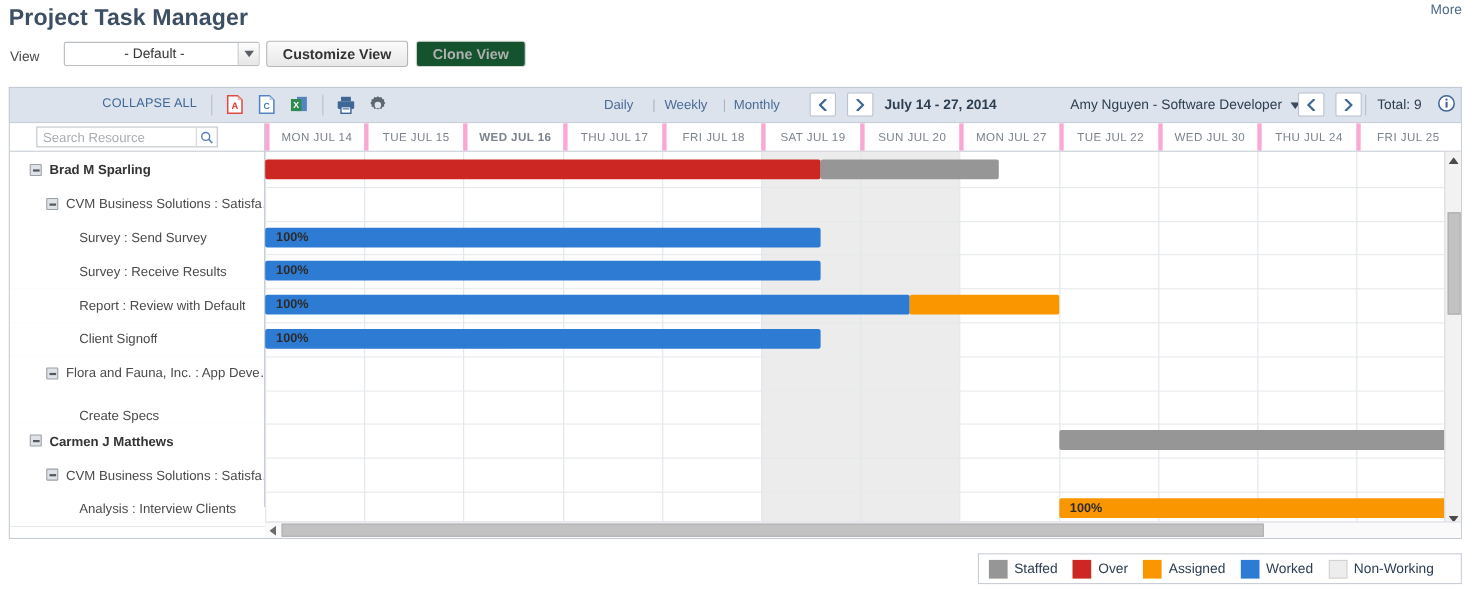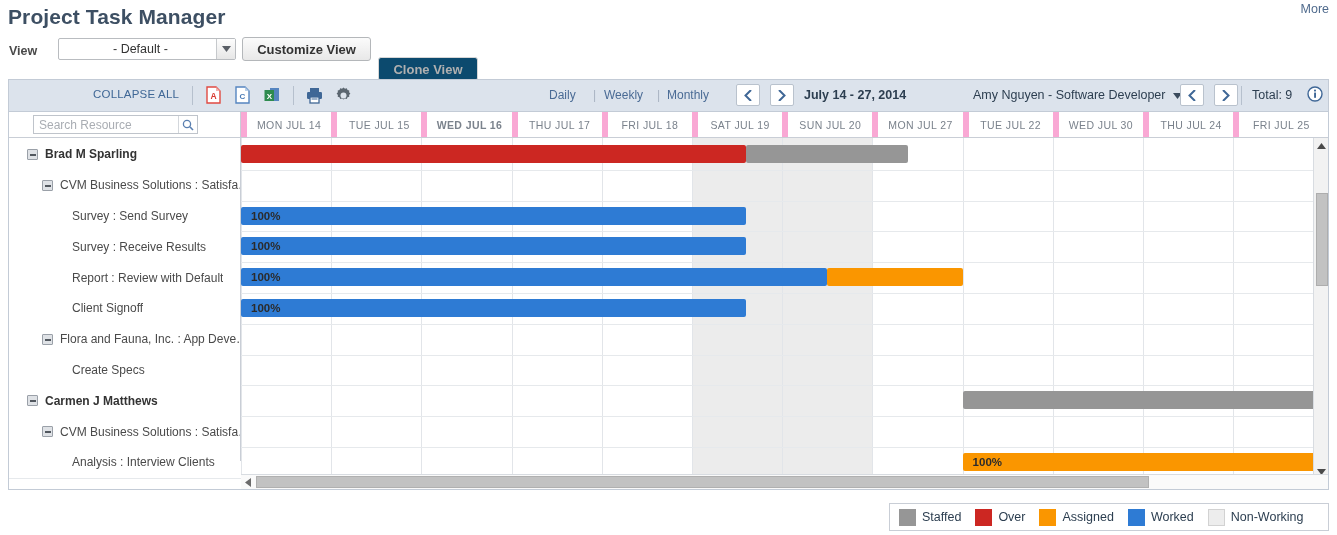--- a/index.html
+++ b/index.html
@@ -21,21 +21,21 @@
   .more-link {
     position: absolute; right: 8px; top: 2px;
     font-size: 12.5px; color: #4f6a8c; cursor: pointer;
   }
 
   
   .view-row {
     position: absolute; left: 0; top: 38px; width: 1337px; height: 30px;
   }
   .view-label {
-    position: absolute; left: 9px; top: 6px; font-size: 12.5px; color: #4a4a4a; font-weight: bold;
+    position: absolute; left: 9px; top: 6px; font-size: 12.5px; color: #4a4a4a;
   }
   .view-select {
     position: absolute; left: 58px; top: 0px; width: 178px; height: 22px;
     border: 1px solid #b9bcc0; background: #fff; border-radius: 2px;
     font-size: 12.5px; color: #333;
   }
   .view-select .sel-text { position:absolute; left:6px; top:3px;margin-left:48px; }
   .view-select .sel-arrow {
     position: absolute; right: 0; top: 0; width: 19px; height: 20px;
     background: linear-gradient(#fdfdfd,#e6e6e6);
@@ -46,21 +46,21 @@
   .btn {
     position: absolute; top: -1px; height: 24px;
     background: linear-gradient(#fbfbfb,#e8e8e8);
     border: 1px solid #b4b7ba; border-radius: 3px;
     font-size: 13px; font-weight: bold; color: #333;
     display: flex; align-items: center; justify-content: center;
     cursor: pointer;
   }
   .btn-customize { left: 242px; width: 129px; }
   .btn-clone { left: 378px; width: 100px; color:#b0b0b0;
-               background:#0c4a6e; border-color:#d6d6d6; cursor:default;margin-top:20px; }
+               background:#14532d; border-color:#d6d6d6; cursor:default; }
 
   
   .toolbar {
     position: absolute; left: 8px; top: 79px; width: 1321px; height: 32px;
     background: #dce3ec; border: 1px solid #c3cbd6;
     border-bottom: none;
   }
   .tb-link {
     position: absolute; top: 8px; font-size: 11.5px; color: #3f6796;
     letter-spacing: .2px; cursor: pointer;
@@ -117,21 +117,21 @@
     border-left: 1px solid #d3d7dc;
     display:flex; align-items:center; justify-content:center;
   }
   .name-col-divider {
     position: absolute; left: 231px; top: 0; width: 1px; height: 349px; background: #c9ced6;
   }
   .day-head {
     position: absolute; top: 0; height: 25px;
     font-size: 10.5px; color: #7a828c; letter-spacing: .4px;
     display: flex; align-items: center; justify-content: center;
-    border-left: 6px solid #f9a8d4;
+    border-left: 4px solid #f9a8d4;
   }
 
   .body-area { position: absolute; left: 0; top: 26px; width: 1319px; height: 341px; }
   .daycol {
     position: absolute; top: 0; height: 341px;
     border-left: 1px solid #e2e5e9;
   }
   .daycol.weekend { background: #ececec; }
   .rowline {
     position: absolute; left: 0; width: 1319px; height: 1px; background: #e6e9ec;
@@ -386,21 +386,21 @@
           <div class="namecell lvl2" style="top: 124.2px; height: 30.8px; padding-left: 63px;">
             <span class="name-txt">Report : Review with Default</span>
           </div>
           <div class="namecell lvl2" style="top: 155px; height: 30.8px; padding-left: 63px;">
             <span class="name-txt">Client Signoff</span>
           </div>
           <div class="namecell lvl1" style="top: 185.8px; height: 30.8px; padding-left: 33px;">
             <span class="toggler"></span>
             <span class="name-txt">Flora and Fauna, Inc. : App Deve…</span>
           </div>
-          <div class="namecell lvl2" style="top: 216.6px; height: 30.8px; padding-left: 63px;">
+          <div class="namecell lvl2" style="top: 216.6px; height: 30.8px; padding-left: 63px; align-items: flex-end;">
             <span class="name-txt">Create Specs</span>
           </div>
           <div class="namecell lvl0" style="top: 247.4px; height: 30.8px; padding-left: 18px;">
             <span class="toggler"></span>
             <span class="name-txt">Carmen J Matthews</span>
           </div>
           <div class="namecell lvl1" style="top: 278.2px; height: 30.8px; padding-left: 33px;">
             <span class="toggler"></span>
             <span class="name-txt">CVM Business Solutions : Satisfa…</span>
           </div>

